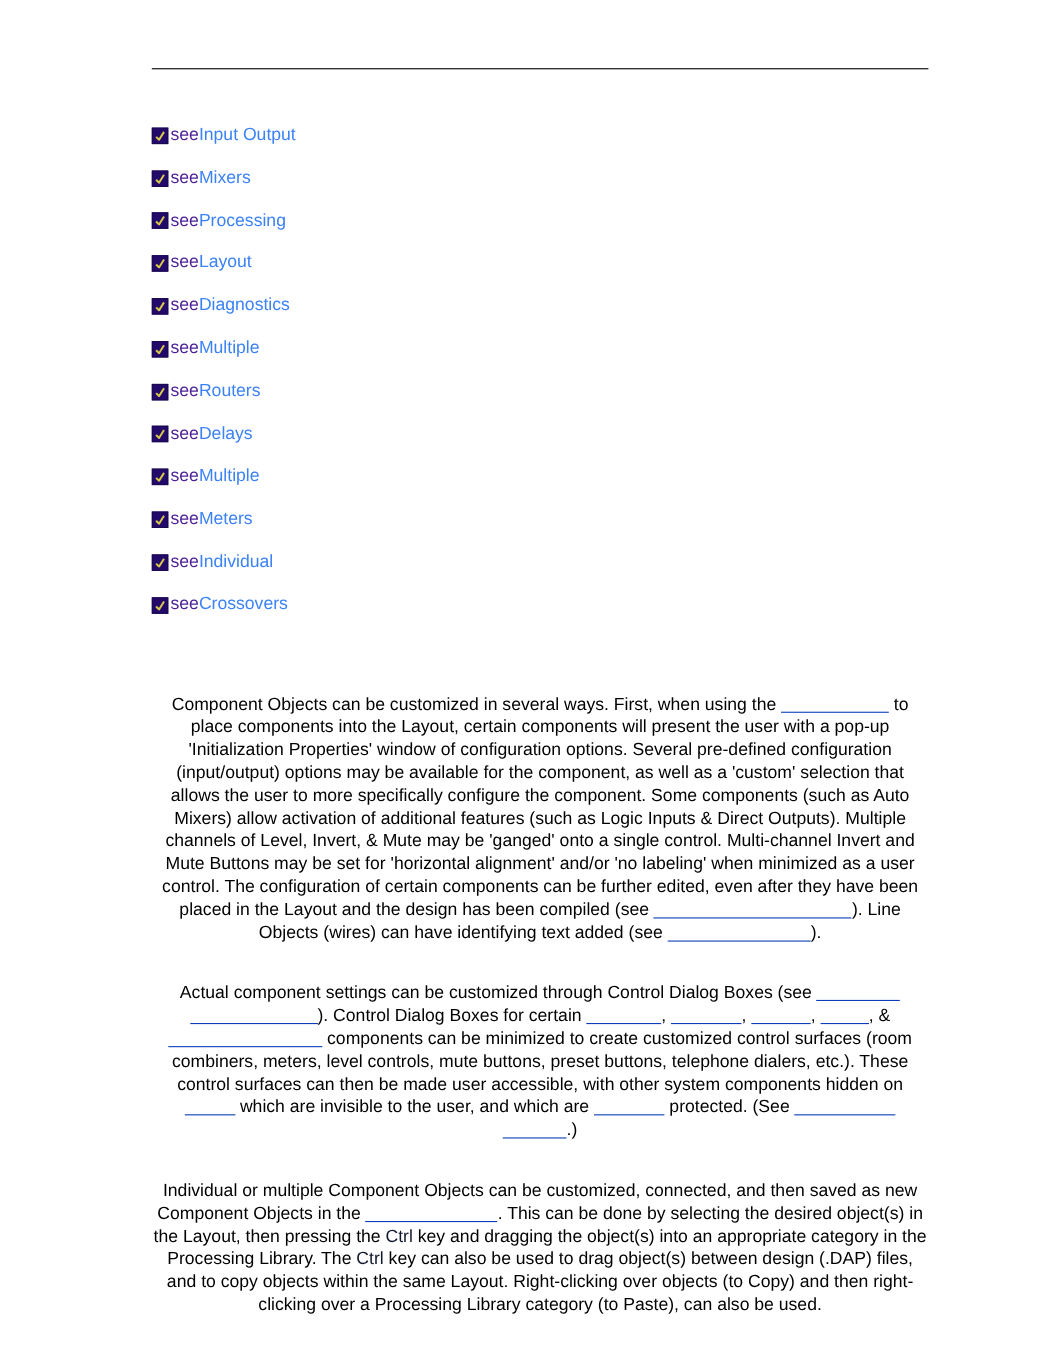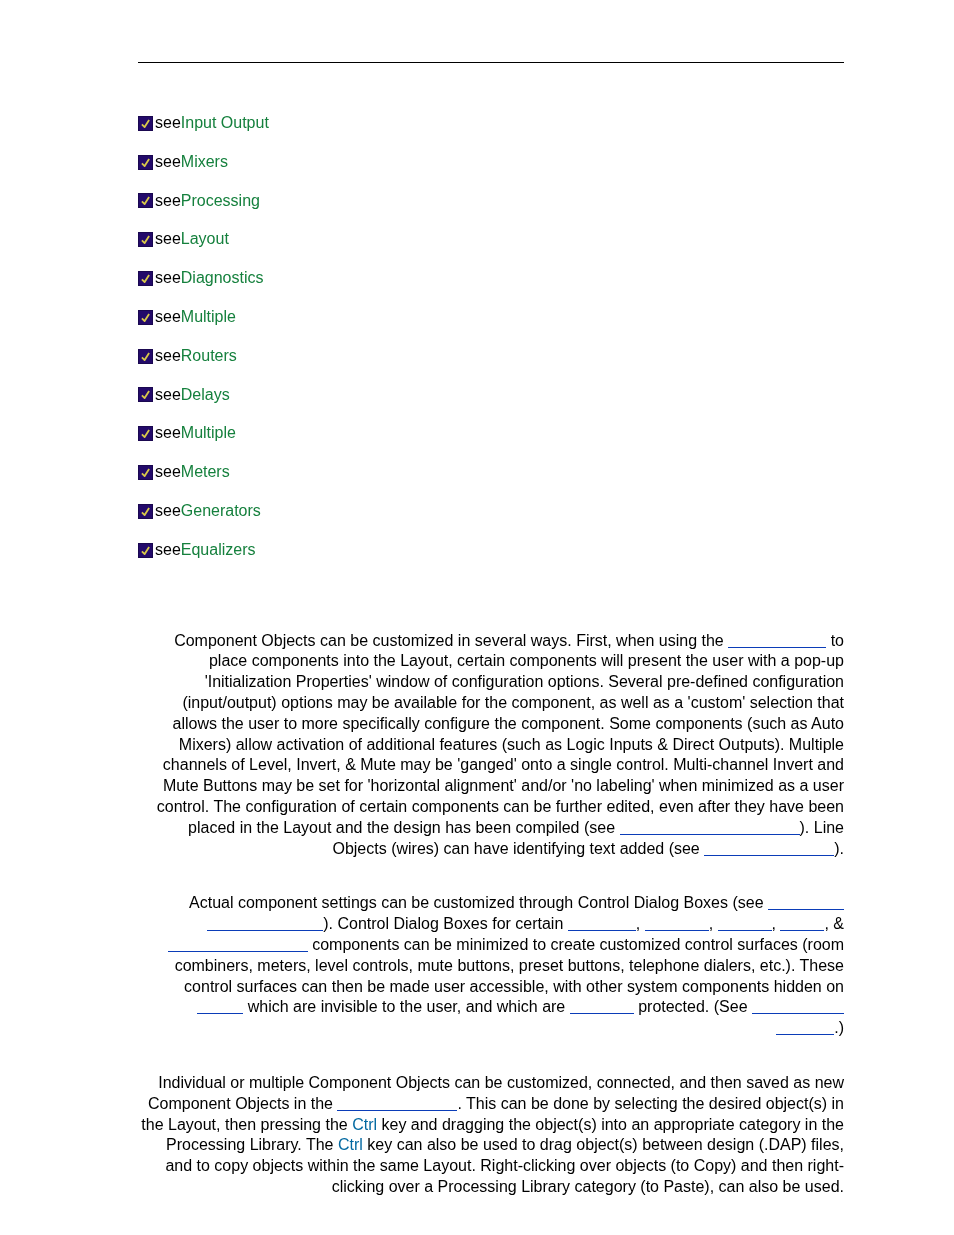--- a/index.html
+++ b/index.html
@@ -2,29 +2,29 @@
 <html><head>
 <meta charset="utf-8">
 <style>
 html,body{margin:0;padding:0;background:#fff;font-family:Arial,Helvetica,sans-serif;font-size:16px;color:#000;line-height:1.3}
 .page{width:954px;margin:0 auto;padding:62px 110px 40px 138px;box-sizing:border-box}
 .hr{border:none;border-top:1.5px solid #000;margin:0 0 50px 0}
 .links{margin-bottom:70px}
 .link-row{margin-bottom:18px;display:flex;align-items:center}
 .icon{width:15px;height:15px;display:inline-flex;align-items:center;justify-content:center;background:#230a6a;border:1px solid #1a0850;margin-right:2px;box-sizing:border-box;vertical-align:middle}
 .icon svg{width:9px;height:9px}
-.see{color:#000000}
-.topic{color:#15803d;margin-left:0}
-.para{margin-bottom:34px;text-align:right}
+.see{color:#4c1d95}
+.topic{color:#3b82f6;margin-left:0}
+.para{margin-bottom:34px;text-align:center}
 .blank{color:#0b3db8;border-bottom:1px solid #0b3db8;display:inline-block;height:1em;vertical-align:baseline}
 .w1{width:98px}.w2{width:180px}.w3{width:130px}
 .w4{width:76px}.w5{width:116px}.w6{width:68px}.w7{width:64px}.w8{width:54px}.w9{width:44px}
 .w10{width:140px}.w11{width:46px}.w12{width:64px}.w13{width:92px}.w14{width:58px}
 .w15{width:120px}
-.alt{color:#0369a1}
+.alt{color:#0f172a}
 </style>
 </head>
 <body>
 
 <div class="page">
   <hr class="hr">
 
   <div class="links">
     <div class="link-row">
       <span class="icon">
@@ -116,30 +116,30 @@
       <span class="see">see </span>
       <span class="topic">Meters</span>
     </div>
     <div class="link-row">
       <span class="icon">
           <svg viewBox="0 0 10 10">
             <path d="M1 6 L4 9 L9 1" fill="none" stroke="#d8c84a" stroke-width="2"></path>
           </svg>
         </span>
       <span class="see">see </span>
-      <span class="topic">Generators</span>
+      <span class="topic">Individual</span>
     </div>
     <div class="link-row">
       <span class="icon">
           <svg viewBox="0 0 10 10">
             <path d="M1 6 L4 9 L9 1" fill="none" stroke="#d8c84a" stroke-width="2"></path>
           </svg>
         </span>
       <span class="see">see </span>
-      <span class="topic">Equalizers</span>
+      <span class="topic">Crossovers</span>
     </div>
   </div>
 
   <div class="para">
     <span>Component Objects can be customized in several ways. First, when using the </span><span class="blank w1">&nbsp;</span><span> to place components into the Layout, certain components will present the user with a pop-up 'Initialization Properties' window of configuration options. Several pre-defined configuration (input/output) options may be available for the component, as well as a 'custom' selection that allows the user to more specifically configure the component. Some components (such as Auto Mixers) allow activation of additional features (such as Logic Inputs &amp; Direct Outputs). Multiple channels of Level, Invert, &amp; Mute may be 'ganged' onto a single control. Multi-channel Invert and Mute Buttons may be set for 'horizontal alignment' and/or 'no labeling' when minimized as a user control. The configuration of certain components can be further edited, even after they have been placed in the Layout and the design has been compiled (see </span><span class="blank w2">&nbsp;</span><span>). Line Objects (wires) can have identifying text added (see </span><span class="blank w3">&nbsp;</span><span>).</span>
   </div>
 
   <div class="para">
     <span>Actual component settings can be customized through Control Dialog Boxes (see </span><span class="blank w4">&nbsp;</span> <span class="blank w5">&nbsp;</span><span>). Control Dialog Boxes for certain </span><span class="blank w6">&nbsp;</span><span>, </span><span class="blank w7">&nbsp;</span><span>, </span><span class="blank w8">&nbsp;</span><span>, </span><span class="blank w9">&nbsp;</span><span>, &amp; </span><span class="blank w10">&nbsp;</span><span> components can be minimized to create customized control surfaces (room combiners, meters, level controls, mute buttons, preset buttons, telephone dialers, etc.). These control surfaces can then be made user accessible, with other system components hidden on </span><span class="blank w11">&nbsp;</span><span> which are invisible to the user, and which are </span><span class="blank w12">&nbsp;</span><span> protected. (See </span><span class="blank w13">&nbsp;</span> <span class="blank w14">&nbsp;</span><span>.)</span>
   </div>

